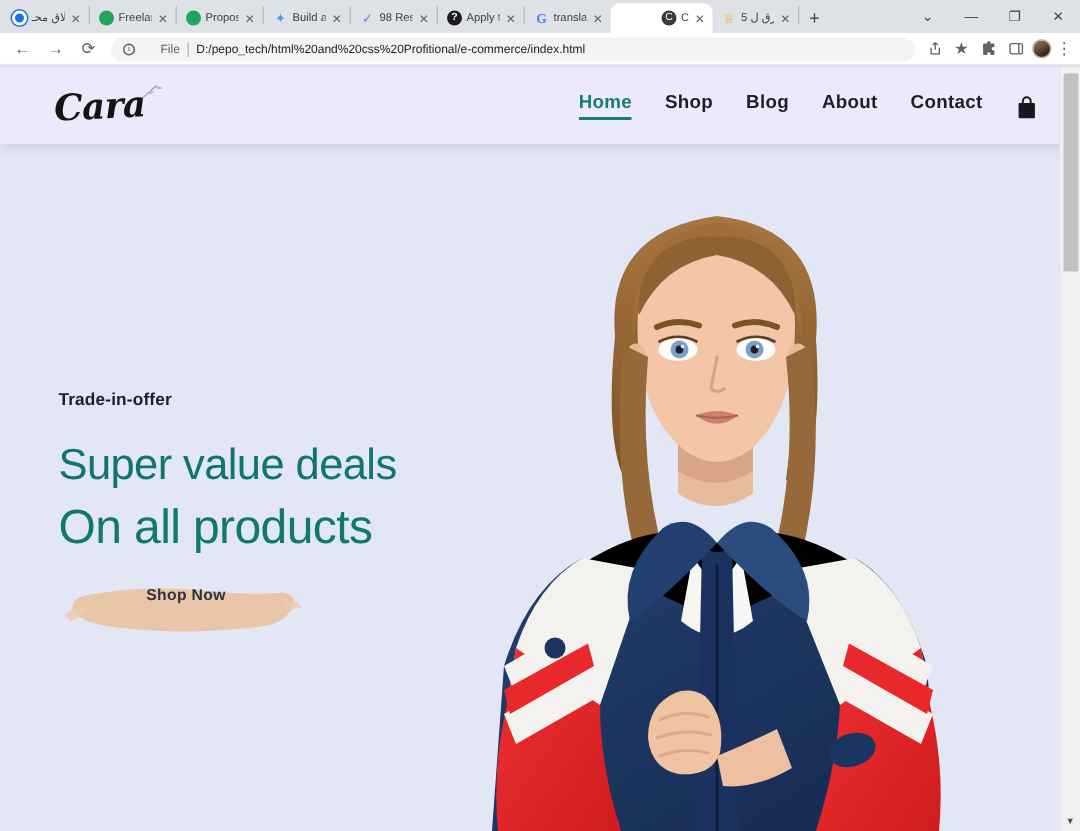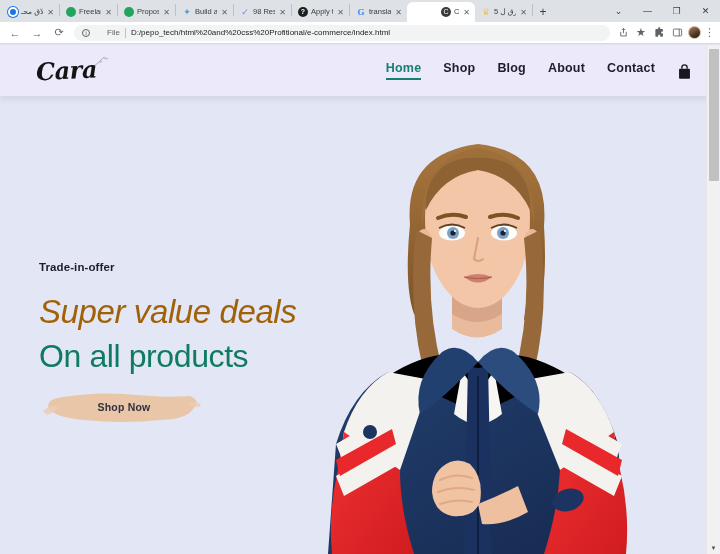--- a/index.html
+++ b/index.html
@@ -152,36 +152,36 @@
   .hero-copy {
     position: absolute; left: 39px; top: 165px;
     width: 300px; z-index: 3;
   }
   .eyebrow {
     font-size: 11.5px; font-weight: bold;
     color: #1d1d2b; letter-spacing: 0.1px;
     margin-bottom: 21px;
   }
   .h1 {
-    font-size: 33px; font-weight: normal;
-    color: #a16207; line-height: 1.12;
-    letter-spacing: -0.4px; margin-bottom: 8px; font-style: italic;
+    font-size: 29px; font-weight: normal;
+    color: #0f766e; line-height: 1.12;
+    letter-spacing: -0.4px; margin-bottom: 8px;
   }
   .h2 {
     font-size: 32px; font-weight: normal;
     color: #0e7b62; line-height: 1.12;
     letter-spacing: -0.4px; margin-bottom: 17px;
   }
   .sub {
     font-size: 10.5px; color: #4b4b5c;
     letter-spacing: 0.1px; margin-bottom: 16px;
   }
   .shop-btn {
     position: relative; display: inline-flex;
-    align-items: center; justify-content: center;
+    justify-content: center;
     width: 118px; height: 30px;
     font-size: 10.5px; font-weight: bold; color: #2f3040;
     letter-spacing: 0.2px; margin-left: 26px;
   }
   .shop-btn .brush {
     position: absolute; left: -24px; top: -3px;
     width: 162px; height: 36px; z-index: -1;
   }
 
   

